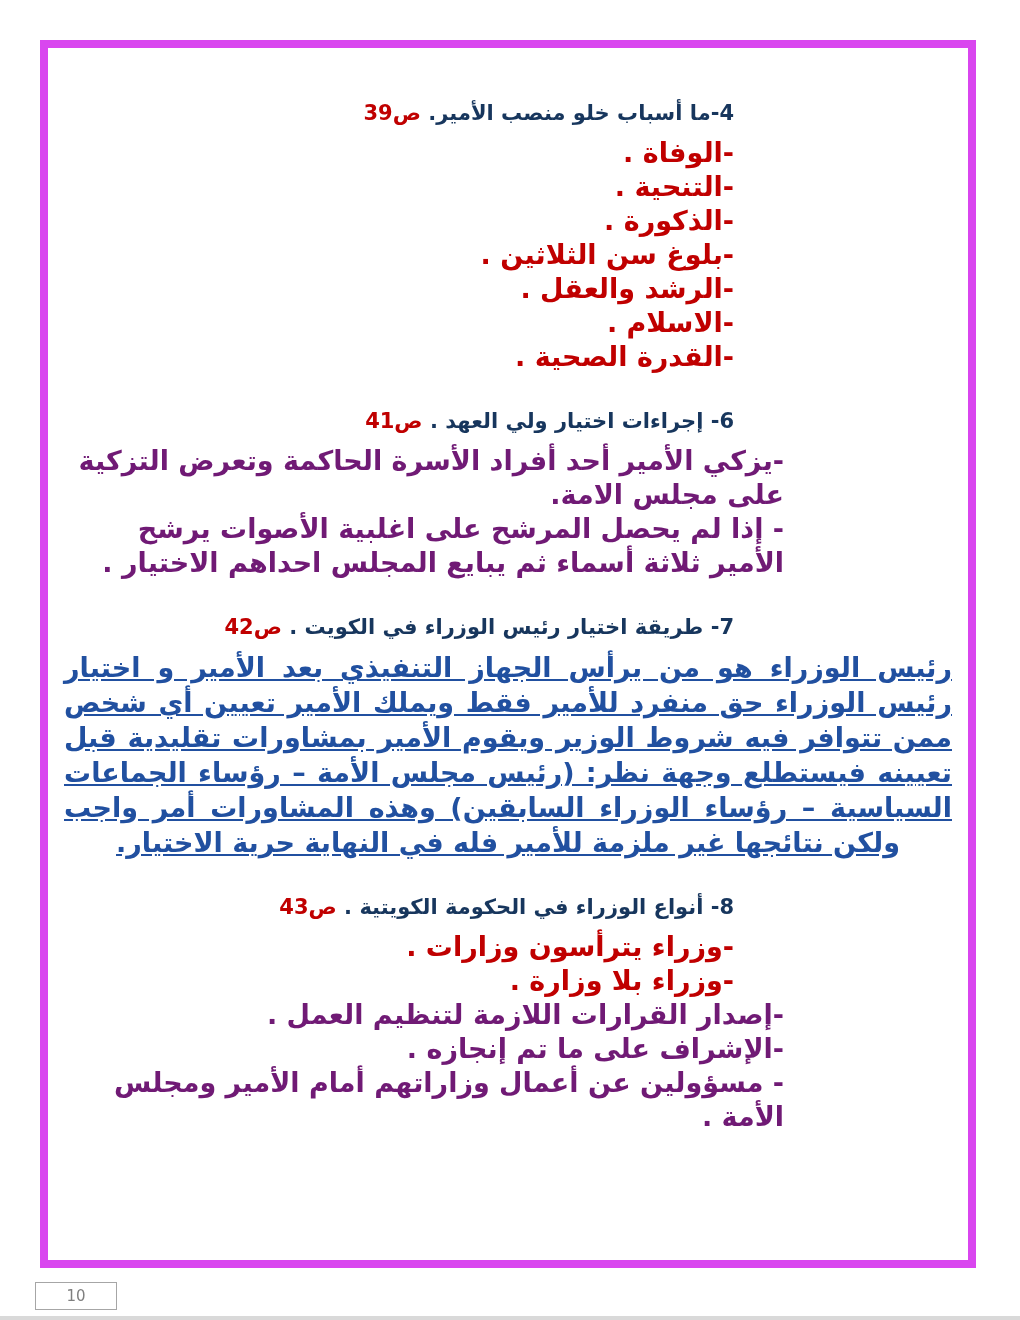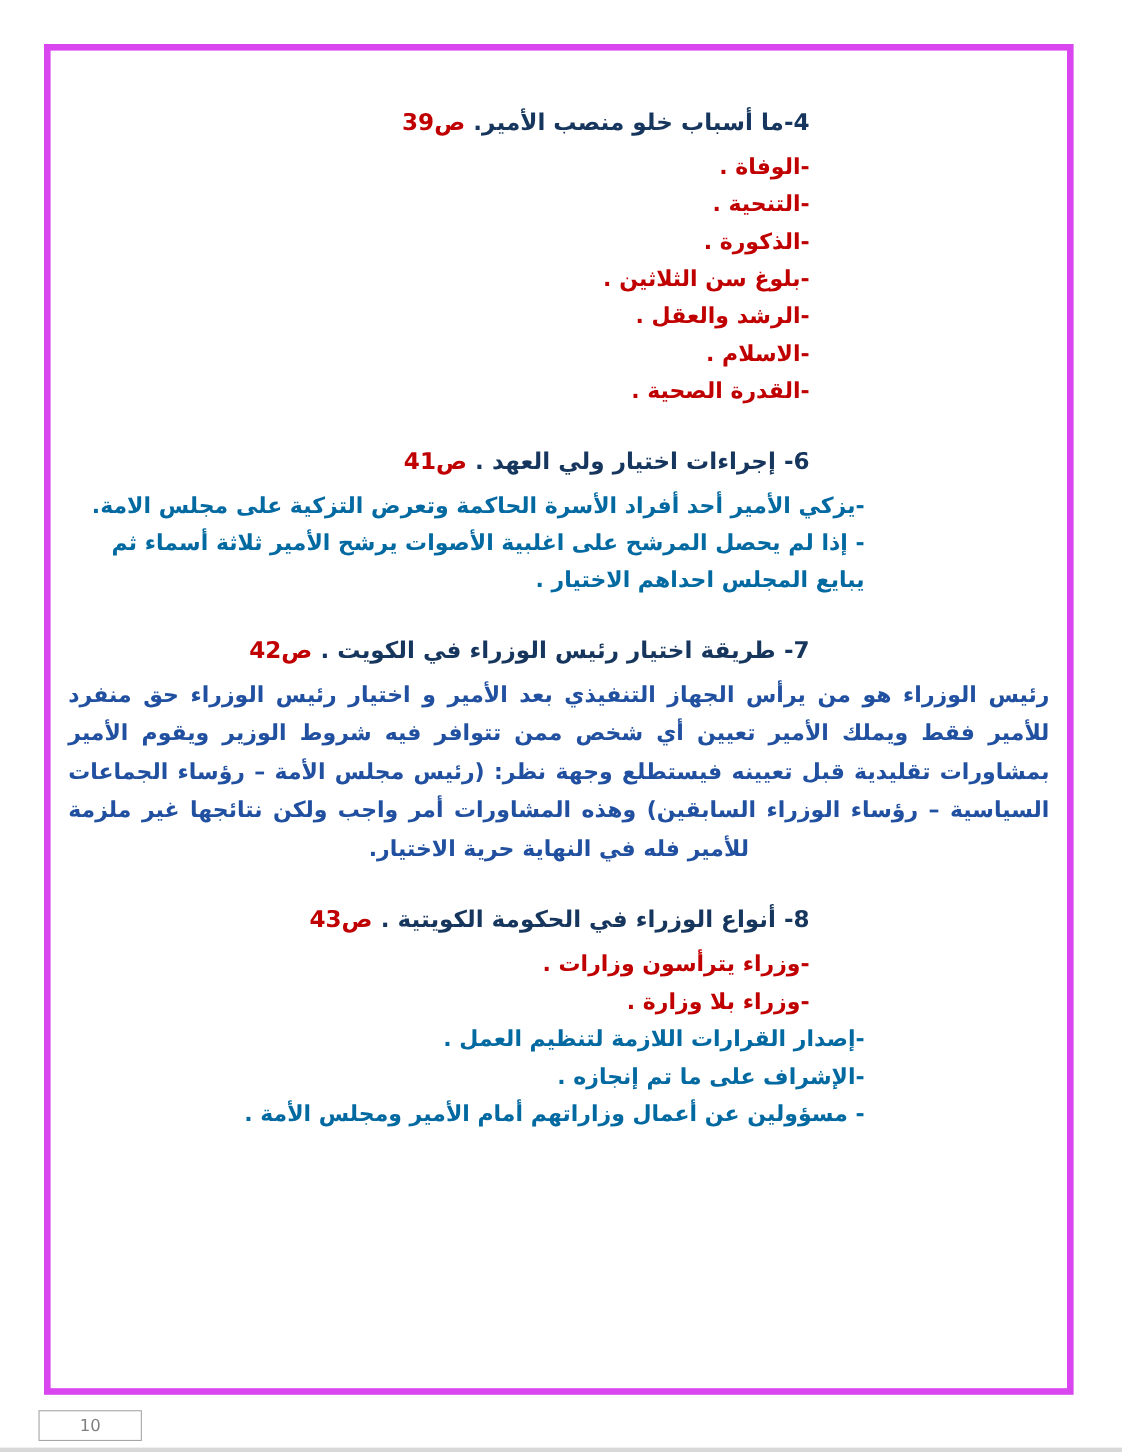--- a/index.html
+++ b/index.html
@@ -14,64 +14,64 @@
     height: 1320px;
     background: #ffffff;
     overflow: hidden;
   }
   .page-border {
     position: absolute;
     left: 40px;
     top: 40px;
     width: 936px;
     height: 1228px;
-    border: 6px solid #d946ef;
+    border: 8px solid #d946ef;
     background: #ffffff;
     box-sizing: border-box;
   }
   .content {
     position: absolute;
     inset: 0;
     direction: rtl;
     text-align: right;
     padding: 48px 12px 0 12px;
     font-weight: bold;
     box-sizing: border-box;
     overflow: hidden;
   }
   .line {
-    font-size: 20px;
+    font-size: 27px;
     line-height: 34px;
     white-space: normal;
   }
   .heading {
     color: #17365D;
     font-size: 21px;
     margin-bottom: 6px;
   }
   .heading .ref {
     color: #C00000;
   }
   .red  { color: #C00000; }
-  .blue { color: #0369a1; }
+  .blue { color: #701a75; }
   .para {
     color: #2150A0;
     text-align: justify;
     text-align-last: center;
     line-height: 35px;
   }
   .spacer { height: 30px; }
-  .ind0 { padding-left: 4px; padding-right: 4px; }
+  .ind0 { padding-left: 4px; padding-right: 4px; text-decoration: underline; }
   .ind1 { padding-right: 222px; }
   .ind2 { padding-right: 172px; }
   .footer-box {
     position: absolute;
     left: 35px;
     top: 1282px;
-    width: 94px;
+    width: 82px;
     height: 28px;
     border: 1px solid #a6a6a6;
     box-sizing: border-box;
     display: flex;
     align-items: center;
     justify-content: center;
     color: #7f7f7f;
     font-size: 15px;
   }
   .bottom-strip {

